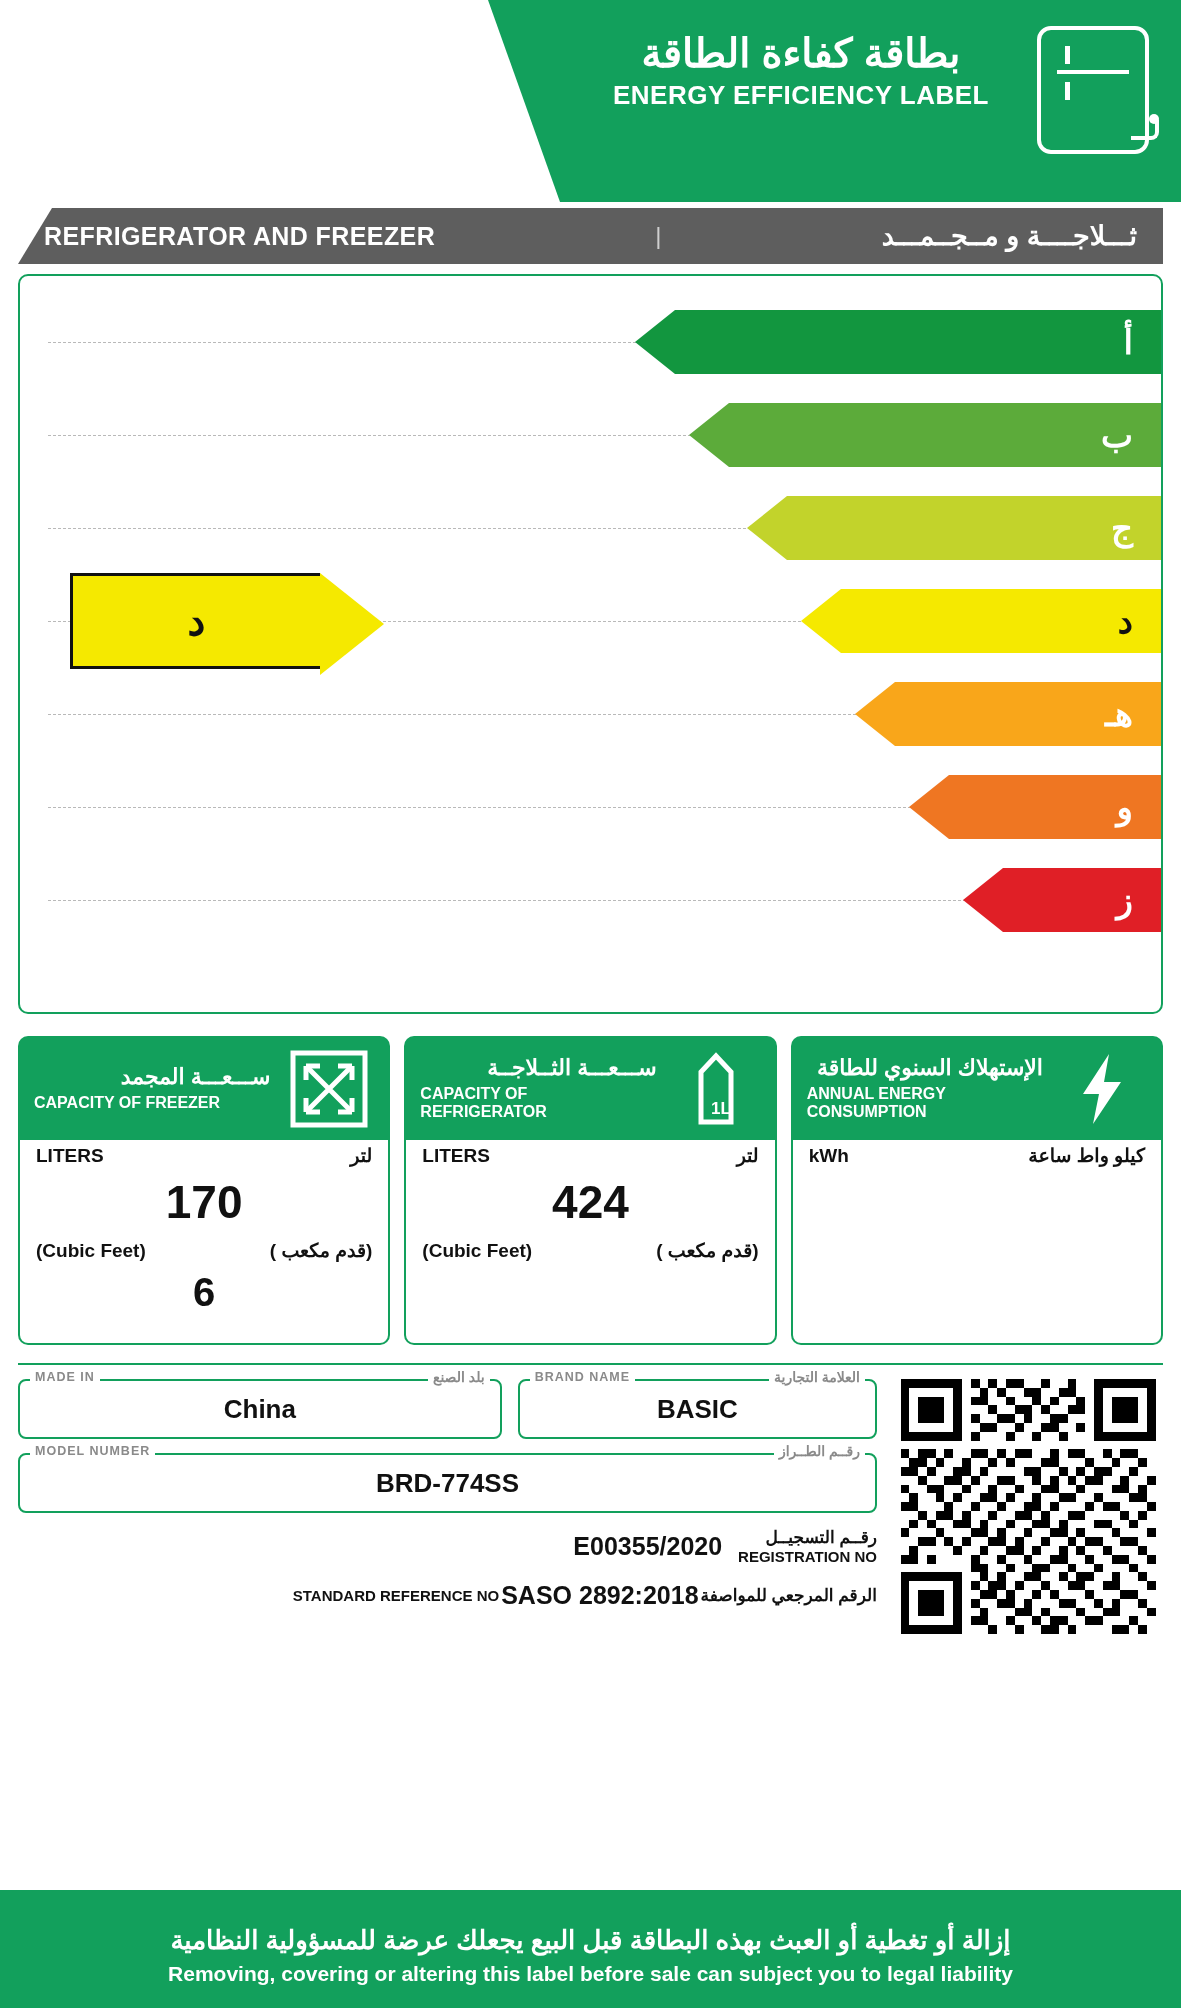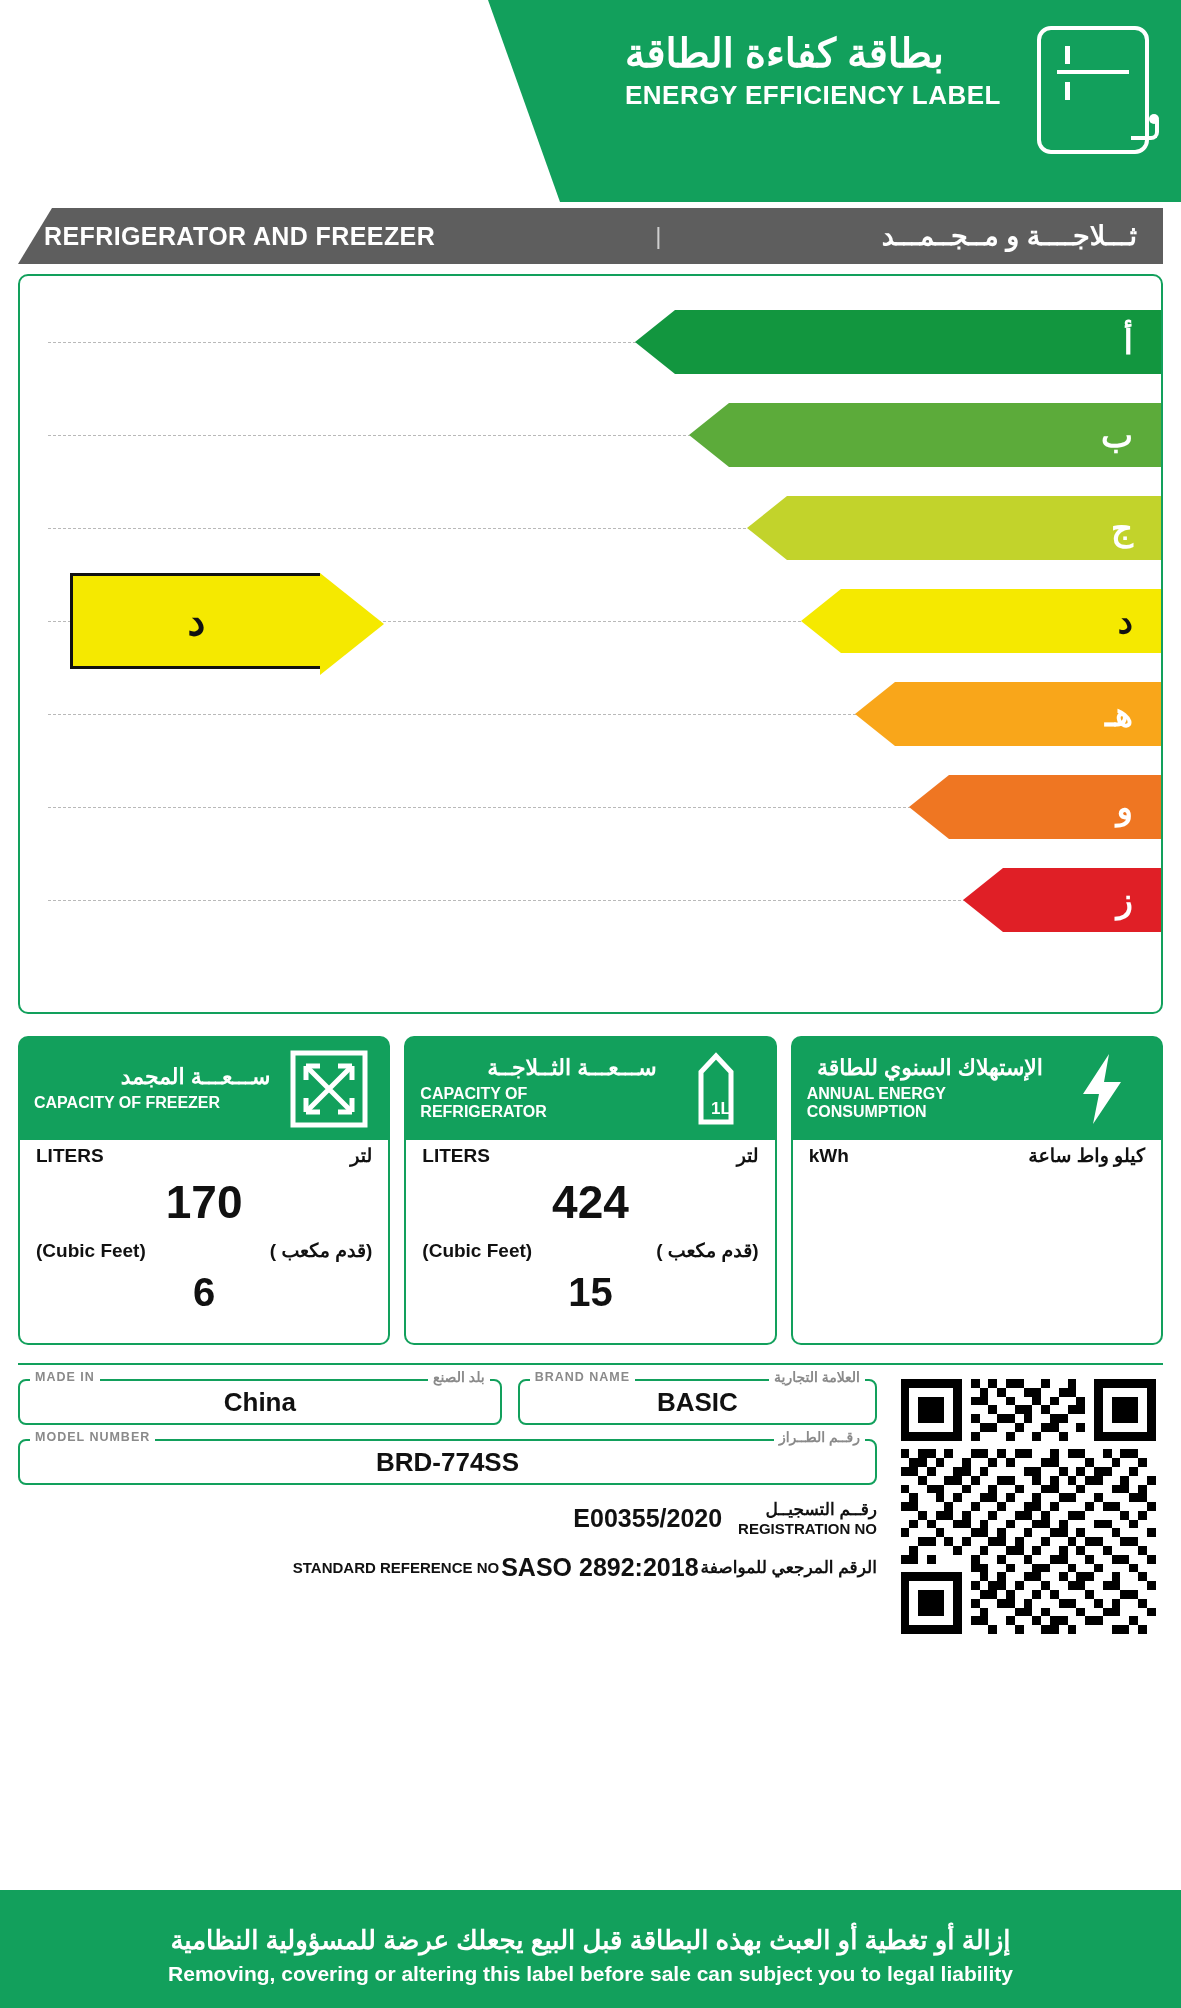--- a/index.html
+++ b/index.html
@@ -44,21 +44,21 @@
   }
   .saso-mark { width: 168px; height: 112px; position:relative; }
   .saso-text-ar {
     font-size: 21px; color:#1a1a1a; font-weight:bold; direction:rtl;
     margin-top: 2px; letter-spacing:0px;
   }
   .saso-text-en {
     font-size: 21px; color:#1a1a1a; font-weight:bold; margin-top:1px;
   }
   .header-titles {
-    position:absolute; right: 180px; top: 30px; text-align:left;
+    position:absolute; right: 192px; top: 30px; text-align:center;
   }
   .title-ar { color:#fff; font-size: 40px; font-weight:bold; direction:rtl; line-height:1.15; }
   .title-en { color:#fff; font-size: 26px; font-weight:bold; letter-spacing:0.5px; margin-top:4px;}
   .fridge-icon {
     position:absolute; right: 32px; top: 26px;
     width: 112px; height: 128px;
     border: 4px solid #ffffff; border-radius: 14px;
   }
   .fridge-icon .inner-line{
     position:absolute; left:16px; right:16px; top:40px; height:4px; background:#fff;
@@ -179,21 +179,21 @@
     border-top: 2px solid #12a05c;
     padding-top: 14px;
     display:flex;
     gap: 16px;
   }
   .info-left { flex: 1; }
   .fieldrow{ display:flex; gap: 16px; }
   .field{
     position:relative;
     border:2px solid #12a05c; border-radius:8px;
-    height: 46px; margin-bottom: 14px;
+    height: 60px; margin-bottom: 14px;
     display:flex; align-items:center; justify-content:center;
   }
   .field .lbl-en{
     position:absolute; left: 10px; top: -11px; background:#fff; padding: 0 5px;
     font-size: 12.5px; font-weight:bold; color:#8a8a8a; letter-spacing: 1px;
   }
   .field .lbl-ar{
     position:absolute; right: 10px; top: -12px; background:#fff; padding: 0 5px;
     font-size: 14px; font-weight:bold; color:#8a8a8a; direction:rtl;
   }
@@ -363,21 +363,20 @@
       <div class="card-body">
         <div class="unit-row">
           <span>LITERS</span>
           <span class="ar">لتر</span>
         </div>
         <div class="big-num">424</div>
         <div class="unit-row">
           <span>(Cubic Feet)</span>
           <span class="ar">(قدم مكعب )</span>
         </div>
-        <div class="big-num small">15</div>
       </div>
     </div>
 
     <div class="card energy">
       <div class="card-head">
         <div class="c-ar">الإستهلاك السنوي للطاقة</div>
         <div class="c-en">ANNUAL ENERGY CONSUMPTION</div>
         <div class="card-icon">
           <svg viewBox="0 0 78 78" width="78" height="78" aria-hidden="true">
             <path d="M46 4 L20 44 L36 44 L30 74 L58 32 L41 32 Z" fill="#ffffff"></path>

